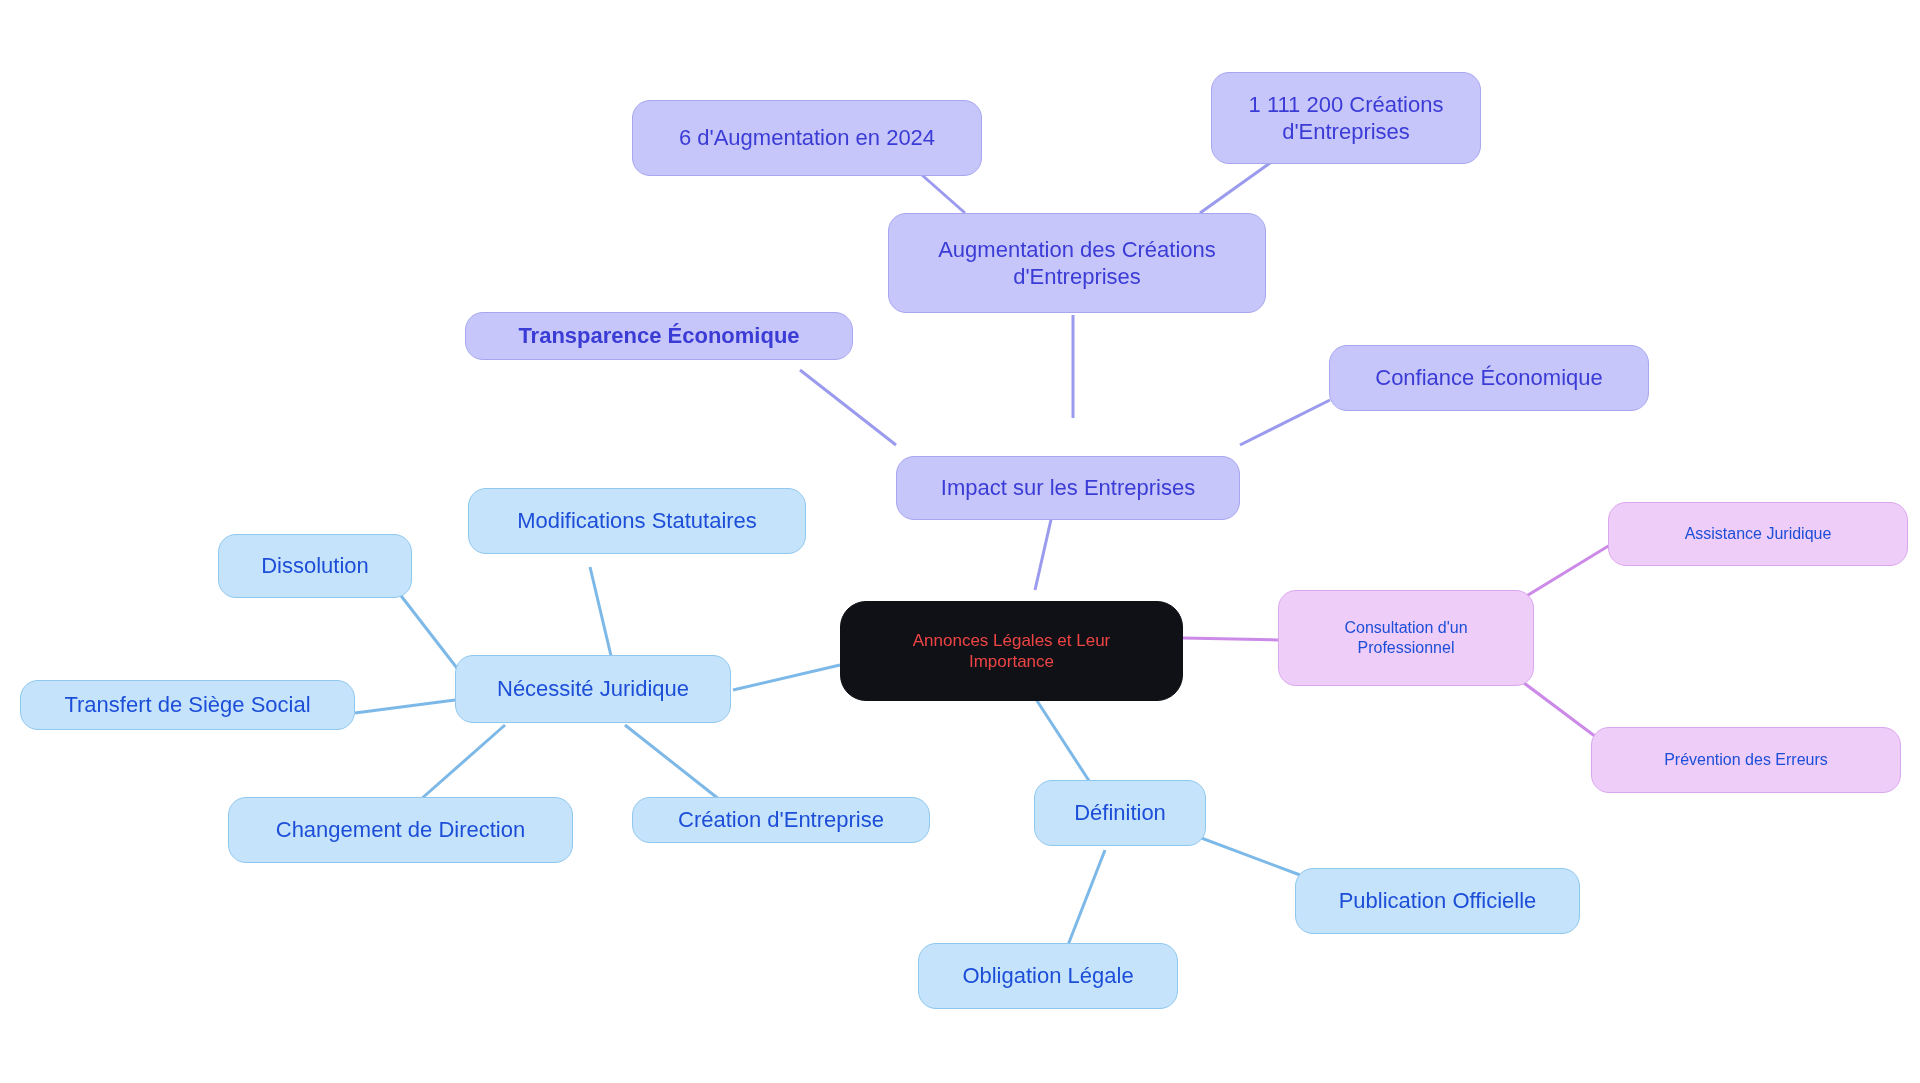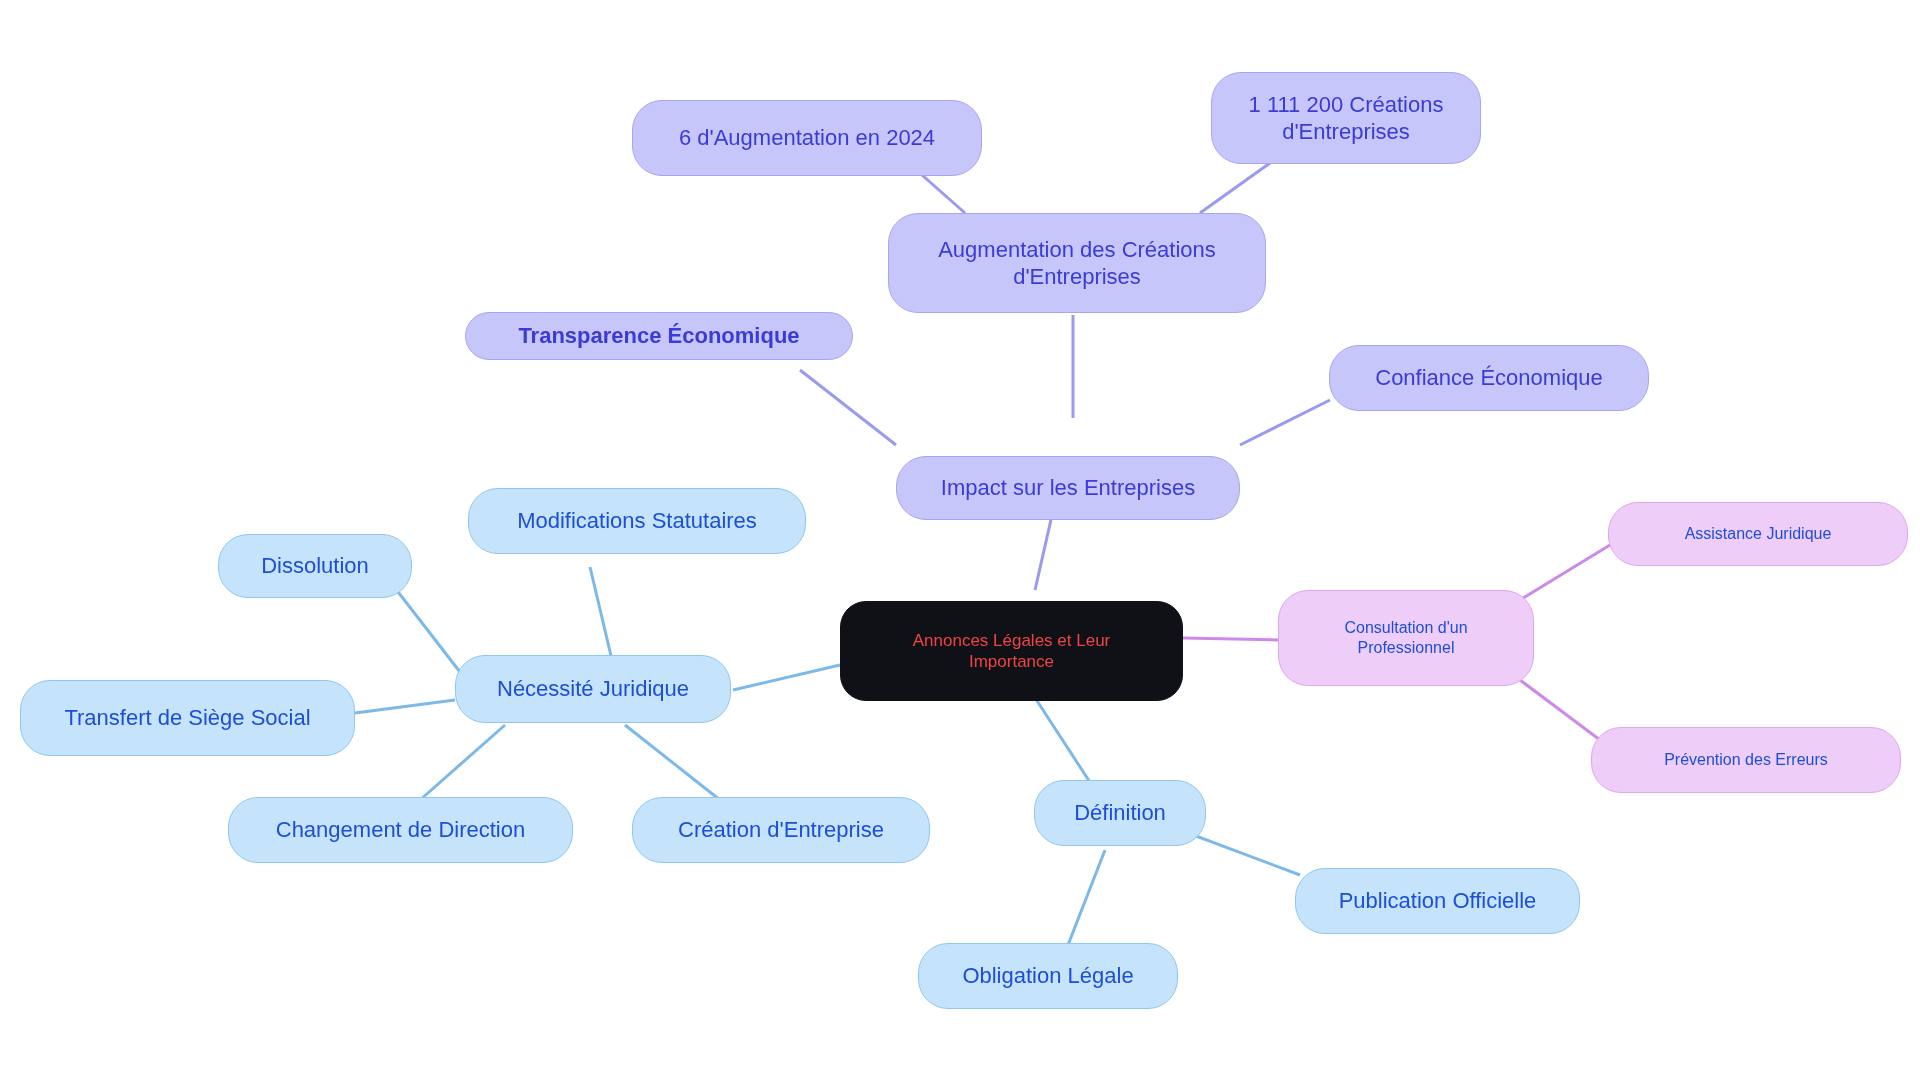--- a/index.html
+++ b/index.html
@@ -23,21 +23,21 @@
     height: 1083px;
     pointer-events: none;
   }
   .node {
     position: absolute;
     box-sizing: border-box;
     display: flex;
     align-items: center;
     justify-content: center;
     text-align: center;
-    border-radius: 30px;
+    border-radius: 18px;
     border-style: solid;
     border-width: 1.5px;
     line-height: 1.25;
     white-space: pre-line;
     z-index: 2;
   }
   .node.root {
     background: #0f1117;
     border-color: #0f1117;
     color: #ef4444;
@@ -139,29 +139,29 @@
   </div>
 
   <div class="node blue" style="left:218px; top:534px; width:194px; height:64px;">
     <span>Dissolution</span>
   </div>
 
   <div class="node blue" style="left:455px; top:655px; width:276px; height:68px;">
     <span>Nécessité Juridique</span>
   </div>
 
-  <div class="node blue" style="left:20px; top:680px; width:335px; height:76px;text-align:center;">
+  <div class="node blue" style="left:20px; top:680px; width:335px; height:50px;text-align:center;">
     <span>Transfert de Siège Social</span>
   </div>
 
   <div class="node blue" style="left:228px; top:797px; width:345px; height:66px;">
     <span>Changement de Direction</span>
   </div>
 
-  <div class="node blue" style="left:632px; top:797px; width:298px; height:66px;">
+  <div class="node blue" style="left:632px; top:797px; width:298px; height:46px;">
     <span>Création d'Entreprise</span>
   </div>
 
   <div class="node root" style="left:840px; top:585px; width:343px; height:100px;">
     <span>Annonces Légales et Leur
 Importance</span>
   </div>
 
   <div class="node pink" style="left:1608px; top:502px; width:300px; height:64px;">
     <span>Assistance Juridique</span>

